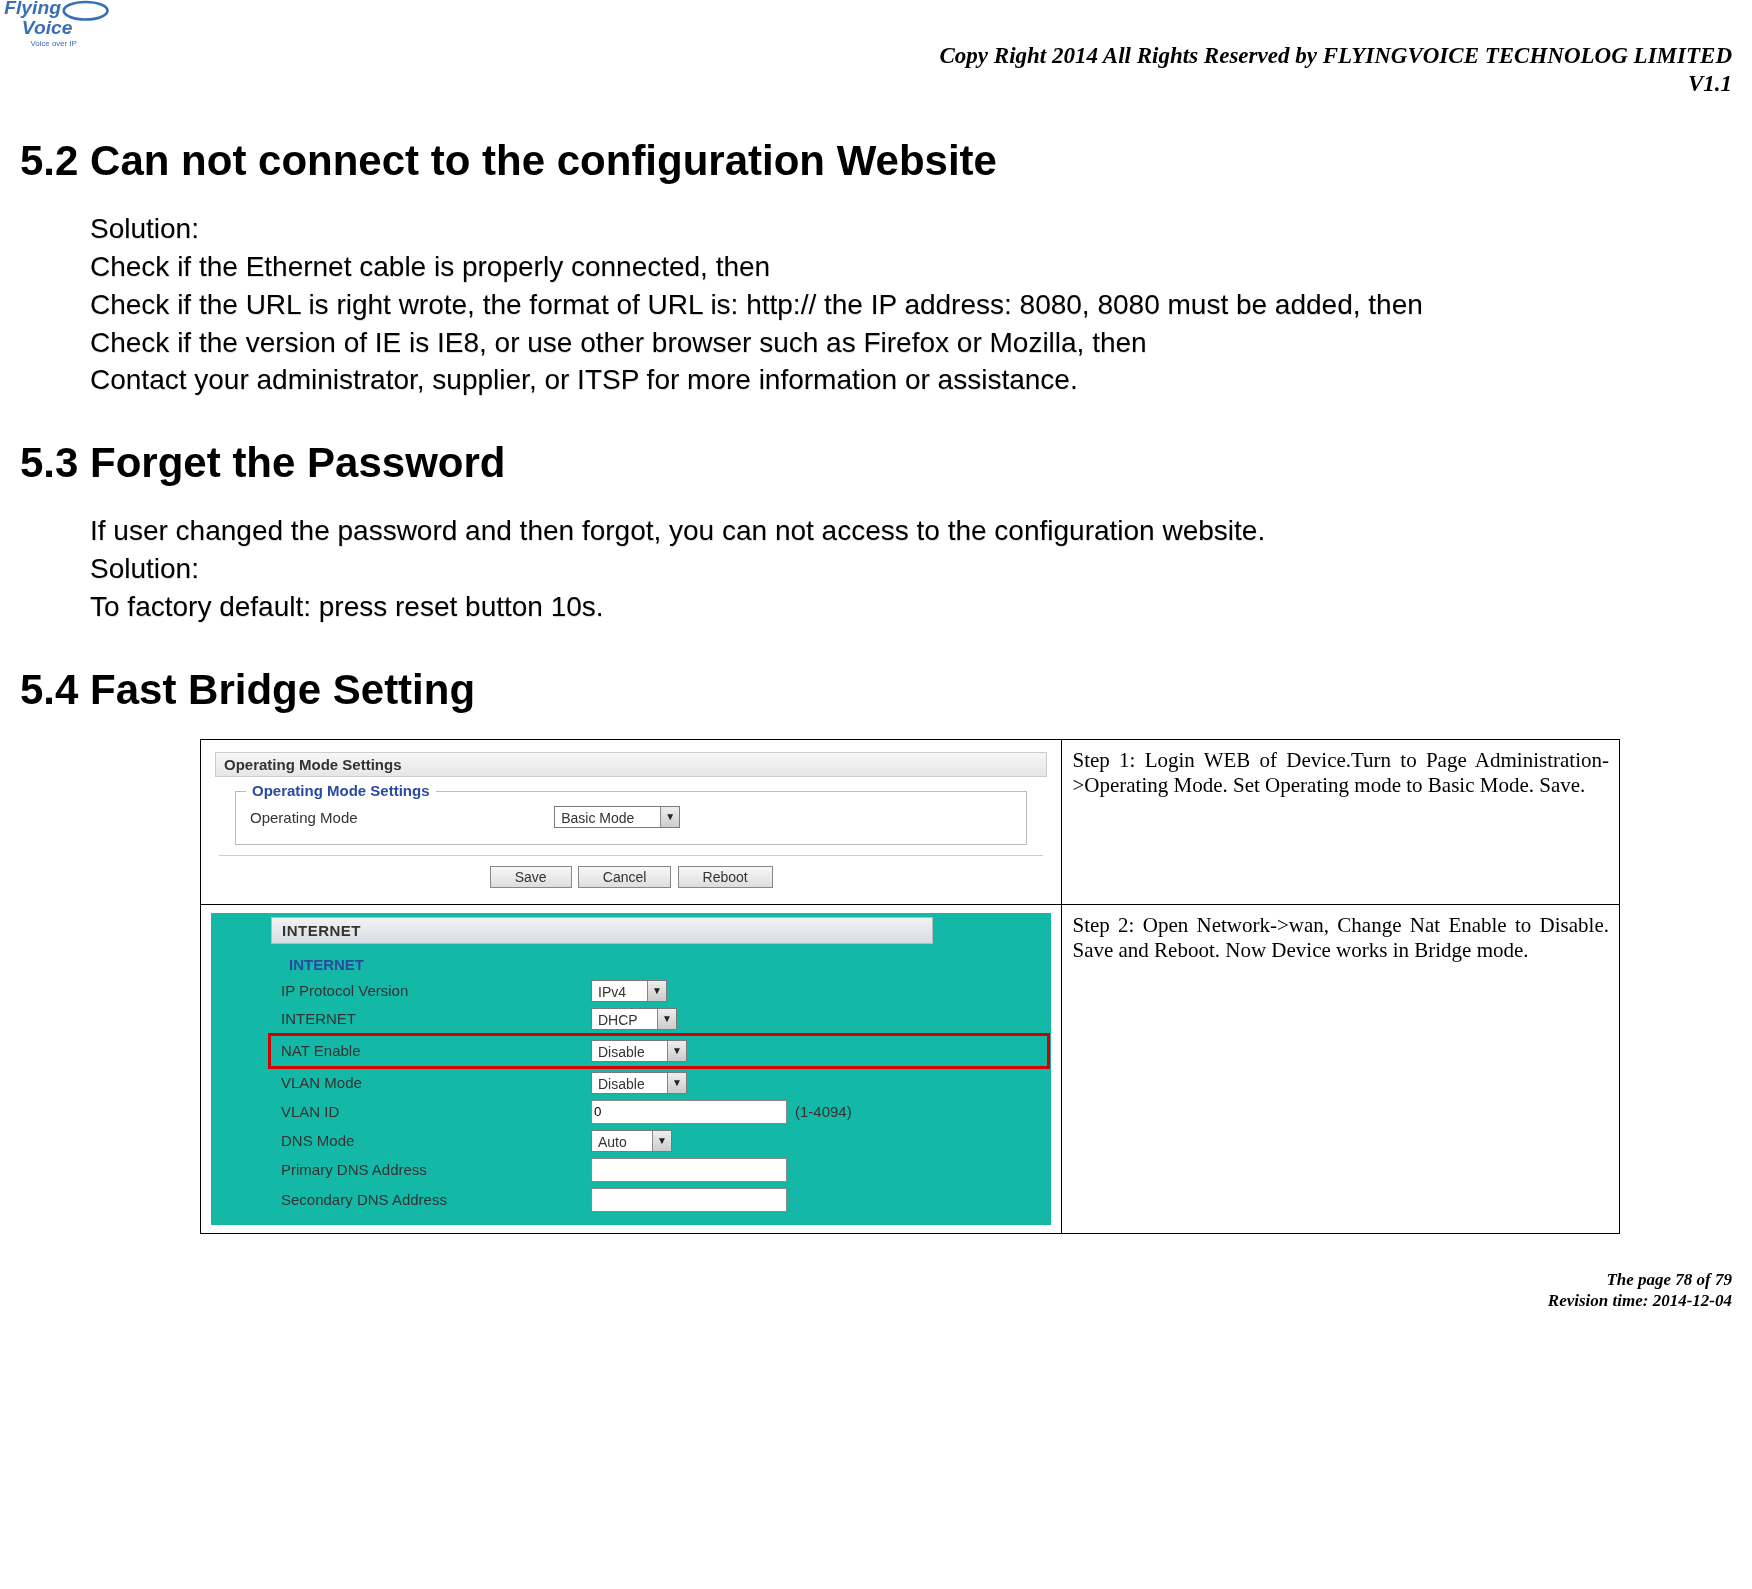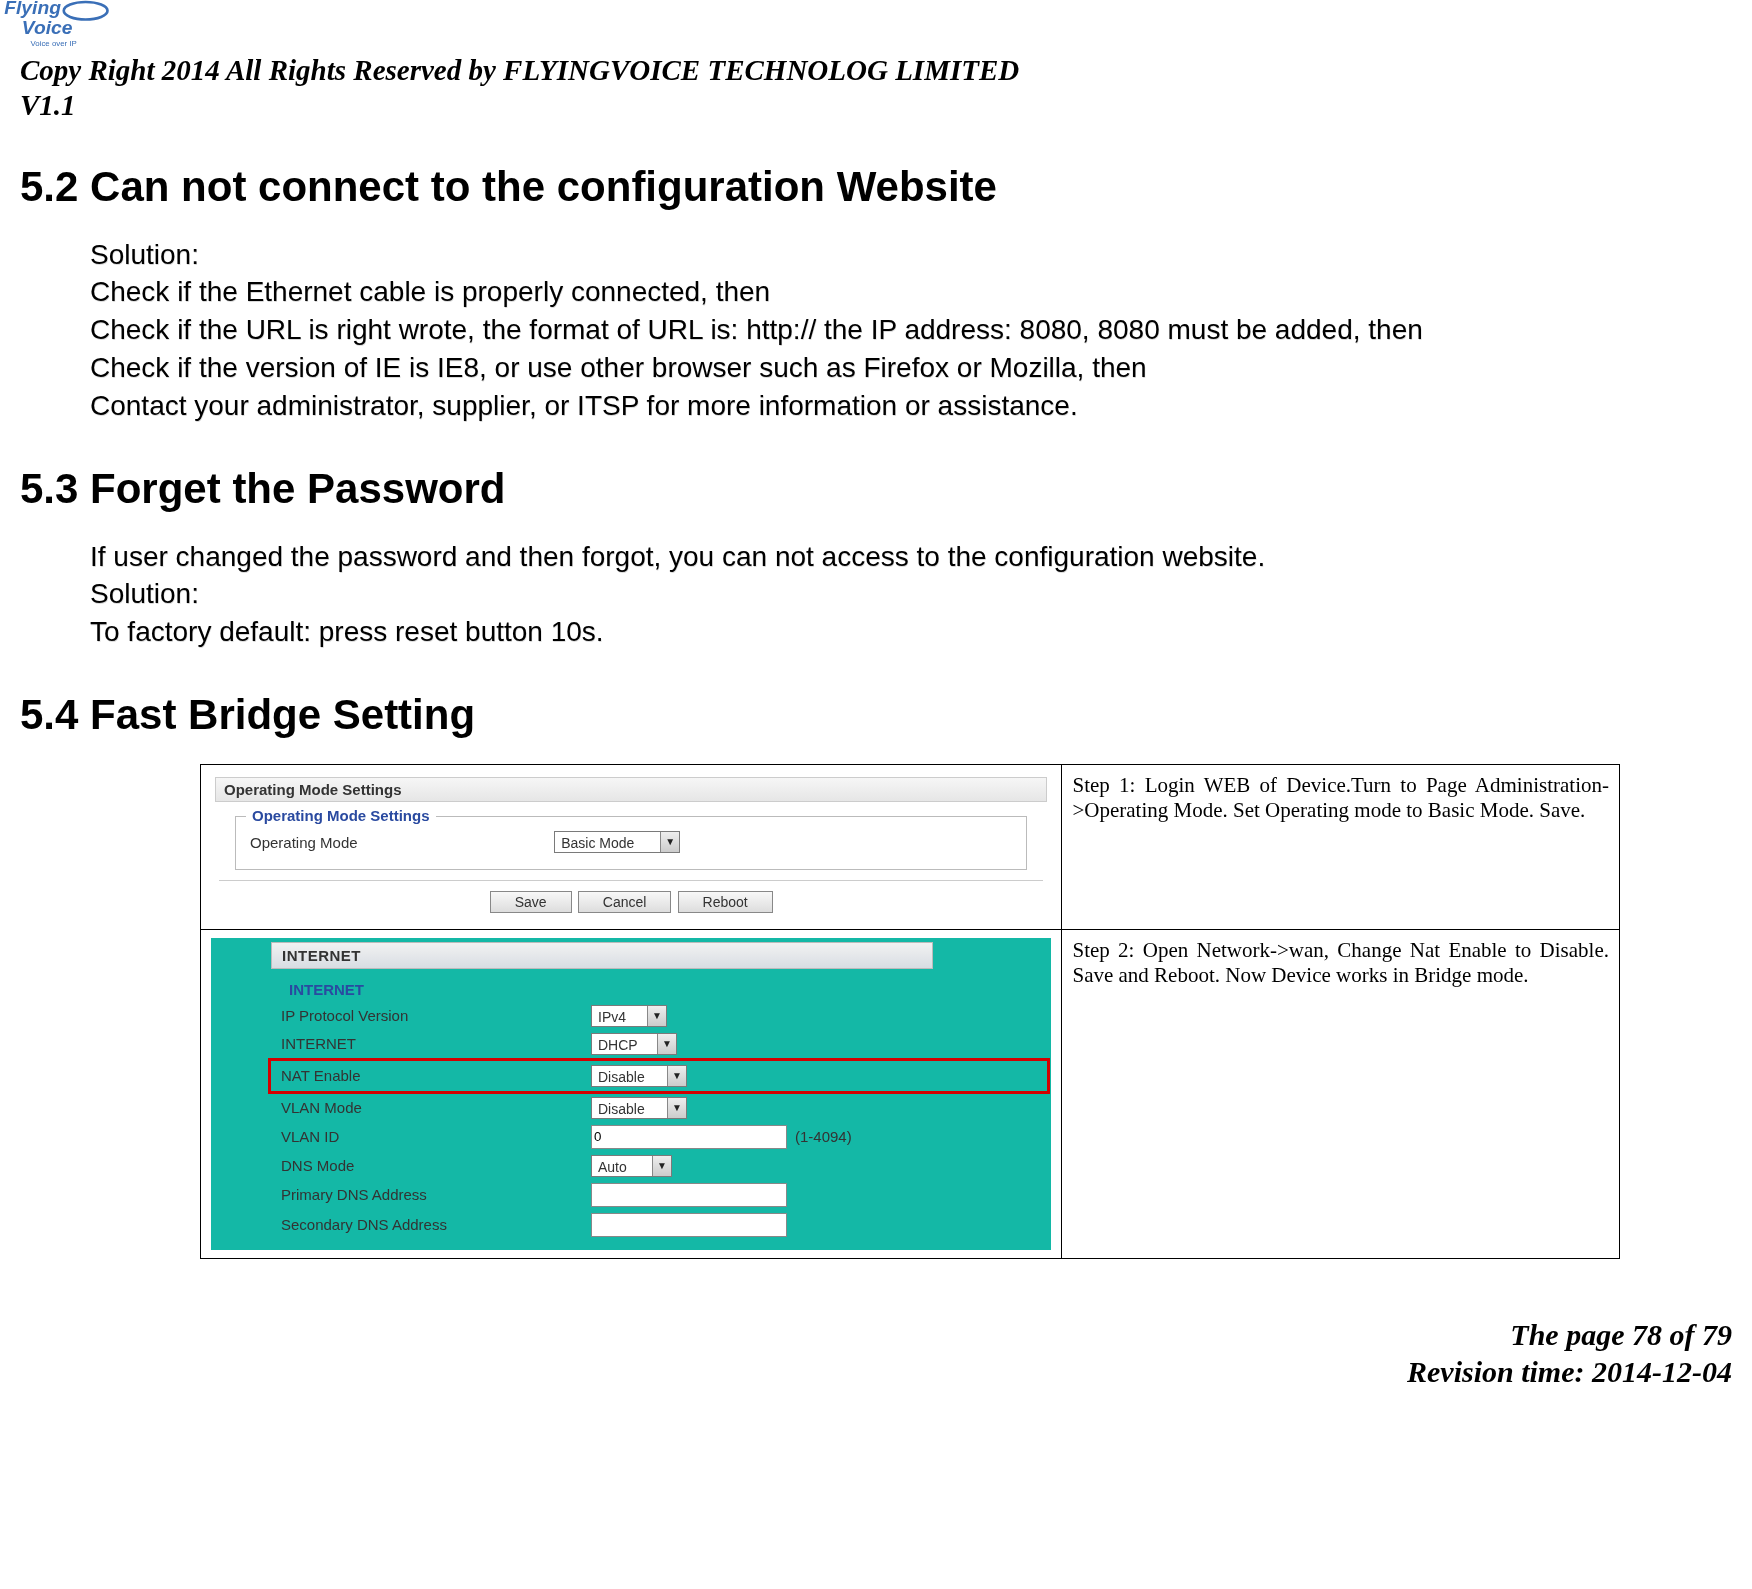--- a/index.html
+++ b/index.html
@@ -15,24 +15,25 @@
     padding: 0 20px 40px 20px;
   }
   .logo {
     position: absolute;
     top: -5px;
     left: 0;
     width: 110px;
     height: 70px;
   }
   .header-right {
-    padding-top: 53px;
+    text-align: right;
+    padding-top: 42px;
     font-style: italic;
     font-weight: bold;
-    font-size: 29px;
+    font-size: 23px;
     line-height: 1.2;
   }
   h2.sec {
     font-family: Arial, Helvetica, sans-serif;
     font-weight: 900;
     font-size: 42px;
     margin: 40px 0 25px 0;
   }
   .body-text {
     margin-left: 70px;
@@ -129,22 +130,22 @@
     border:1px solid #888; background:#fff;
     height:20px; width:190px;
   }
   .hint { margin-left:8px; color:#333;}
   .hl { border:3px solid #d40000; padding:1px 0; margin:0 -3px;}
 
   .footer {
     text-align: right;
     font-style: italic;
     font-weight: bold;
-    font-size: 30px;
-    margin-top: 57px;
+    font-size: 17px;
+    margin-top: 35px;
     line-height: 1.25;
   }
 </style>
 </head>
 <body>
 
 <div class="page">
 
   <svg class="logo" viewBox="0 0 120 80">
     <ellipse cx="95" cy="18" rx="25" ry="10" fill="none" stroke="#3a6fb7" stroke-width="3"></ellipse>

